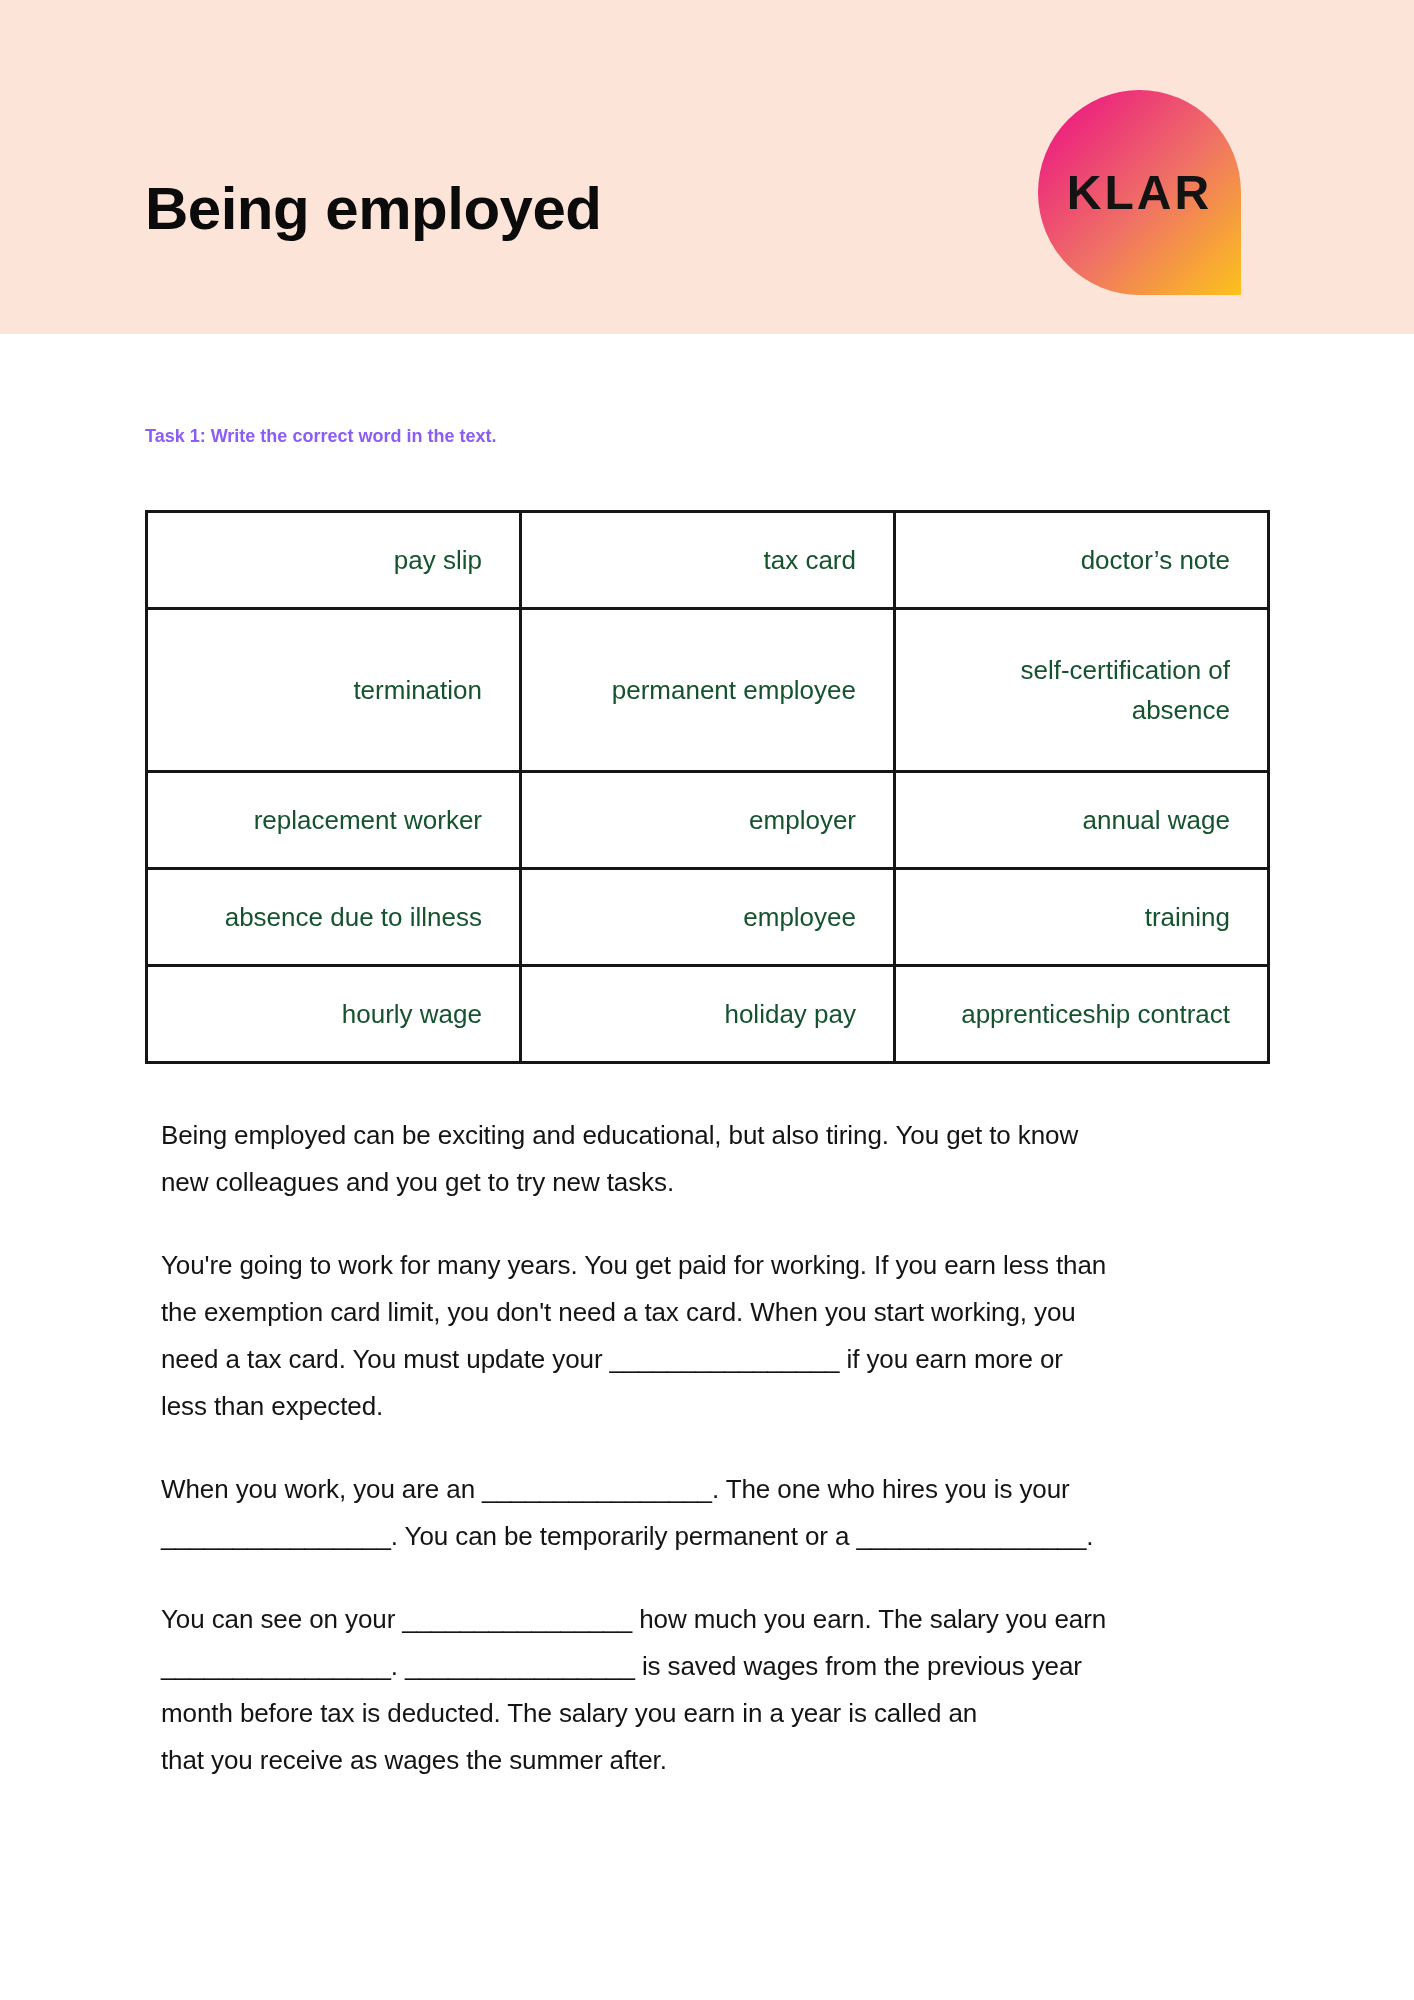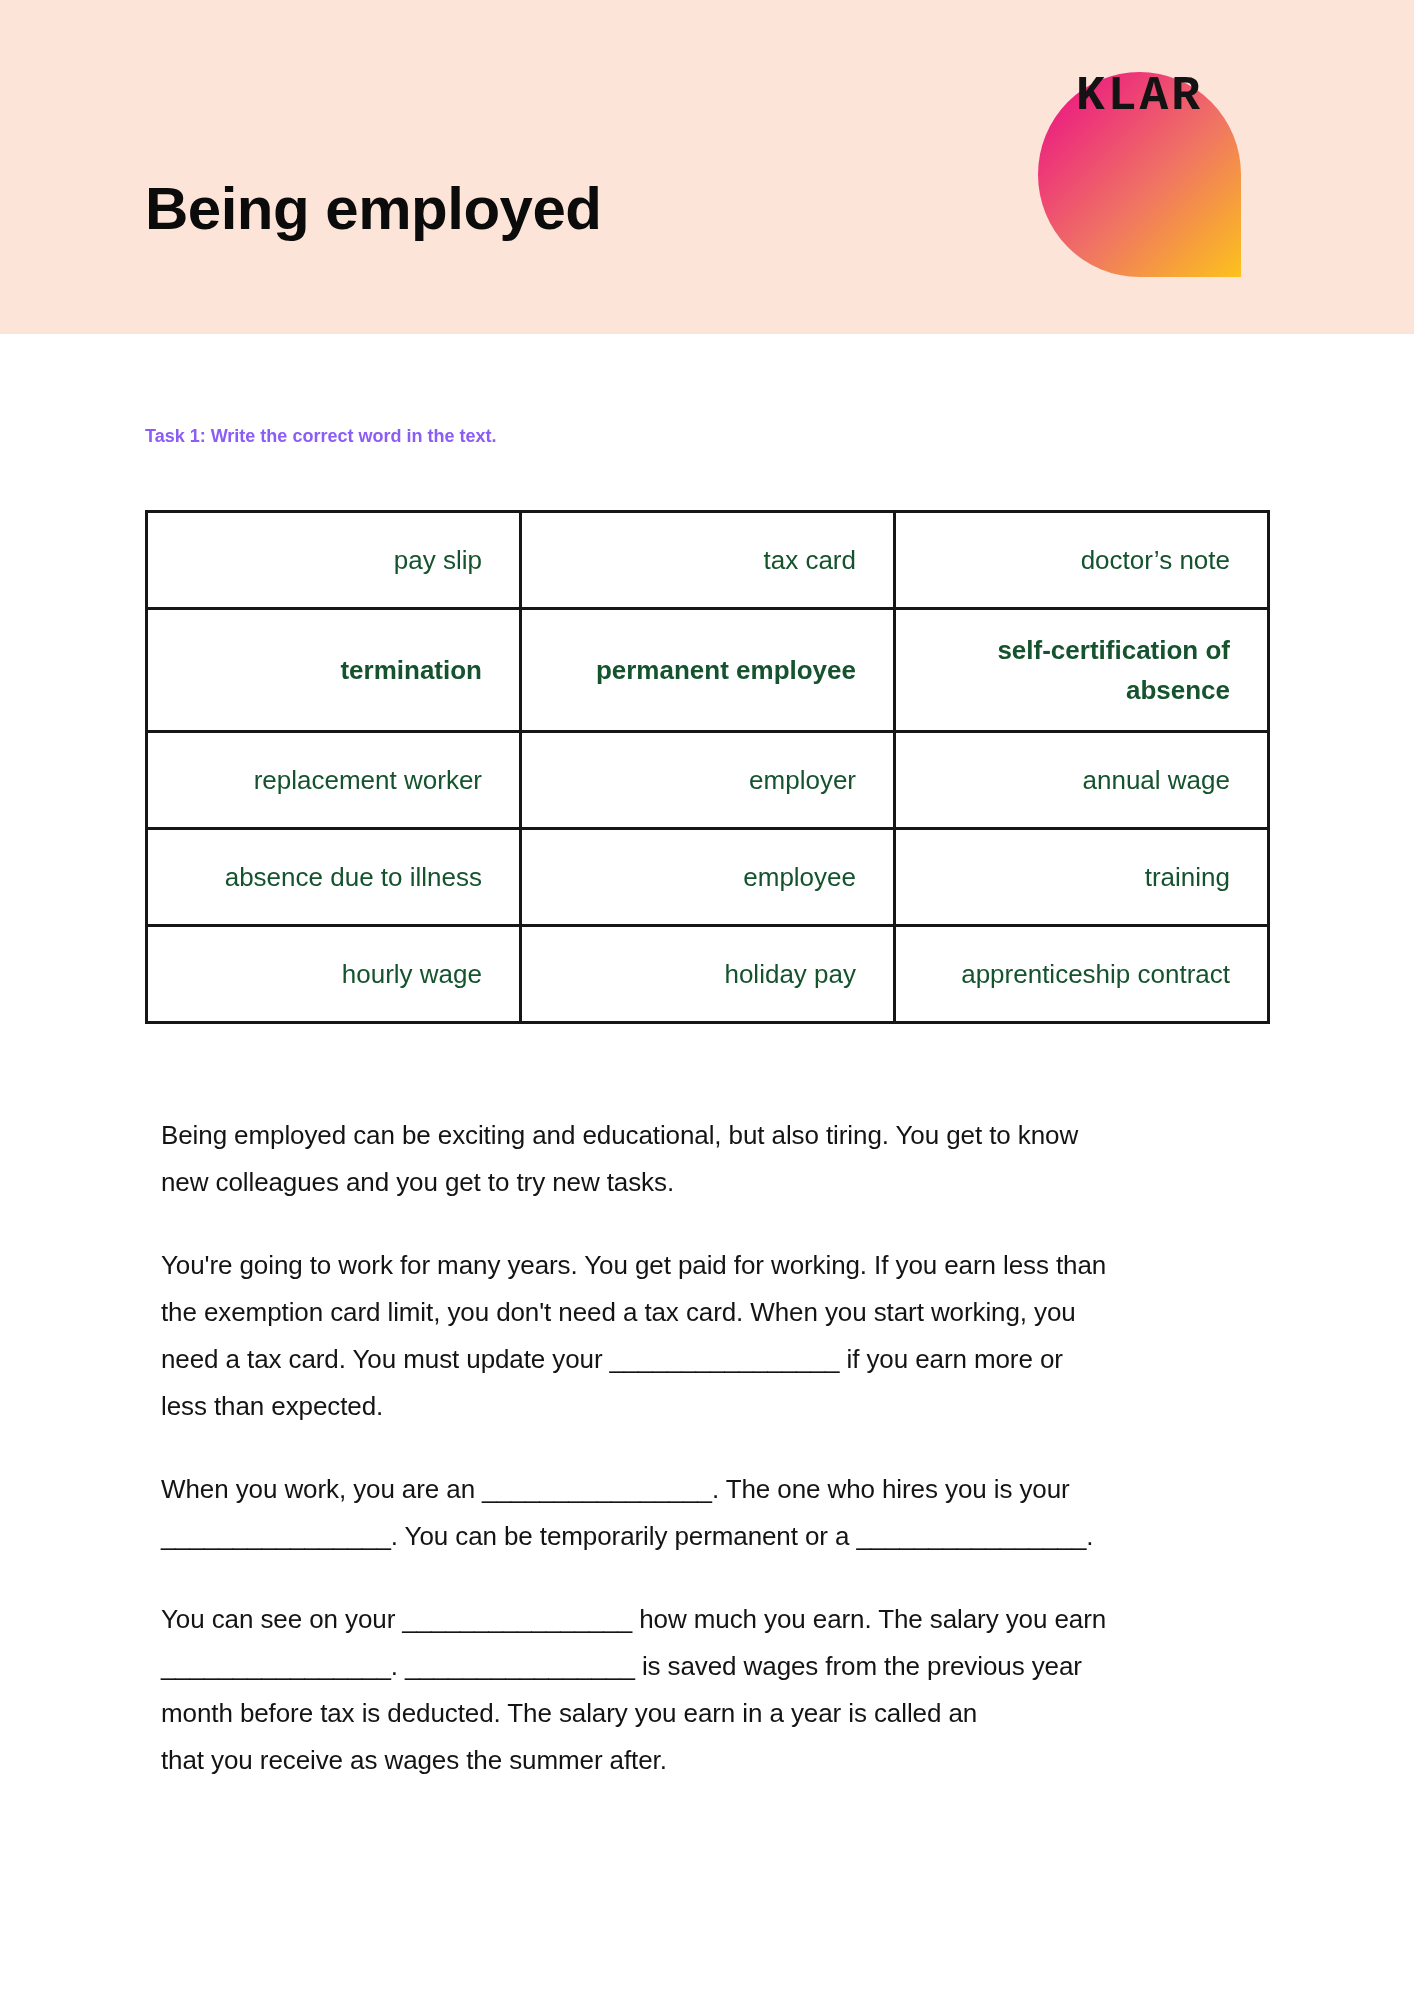--- a/index.html
+++ b/index.html
@@ -18,25 +18,25 @@
     width: 1414px; height: 334px;
     background: #fce4d8;
   }
   .page-title {
     position: absolute; left: 145px; top: 139px;
     font-size: 60px; font-weight: bold; line-height: 1;
     color: #0b0b0b; letter-spacing: -0.5px;
     white-space: nowrap;
   }
   .klar-logo {
-    position: absolute; left: 1038px; top: 72px;
+    position: absolute; left: 1038px; top: 90px;
     width: 203px; height: 205px;
     border-radius: 50% 50% 0 50%;
     background: linear-gradient(135deg, #eb0a86 0%, #ef7265 55%, #fcc21c 100%);
-    display: flex; align-items: flex-start; justify-content: center; font-family: Liberation Mono, monospace;
+    display: flex; align-items: center; justify-content: center;
   }
   .klar-logo-text {
     font-size: 48px; font-weight: bold; color: #131313;
     letter-spacing: 3px; line-height: 1;
   }
 
   
   .task-heading {
     position: absolute; left: 145px; top: 426px;
     font-size: 18px; font-weight: bold; line-height: 1.2;
@@ -52,21 +52,21 @@
   }
   .word-table td {
     border: 3px solid #161616;
     width: 33.333%;
     text-align: right; vertical-align: middle;
     font-size: 26px; line-height: 40px;
     color: #14532d;
     padding: 10px 37px;
   }
   .word-table tr { height: 97px; }
-  .word-table tr:nth-child(2) { height: 123px; font-weight: bold; }
+  .word-table tr:nth-child(2) { height: 163px; }
 
   
   .worksheet-body {
     position: absolute; left: 145px; top: 1112px;
     width: 1150px;
     font-size: 26px; line-height: 47px;
     color: #141414; letter-spacing: -0.1px;
   }
   .para { margin: 0 0 36px 16px; }
   .text-line { white-space: nowrap; }

